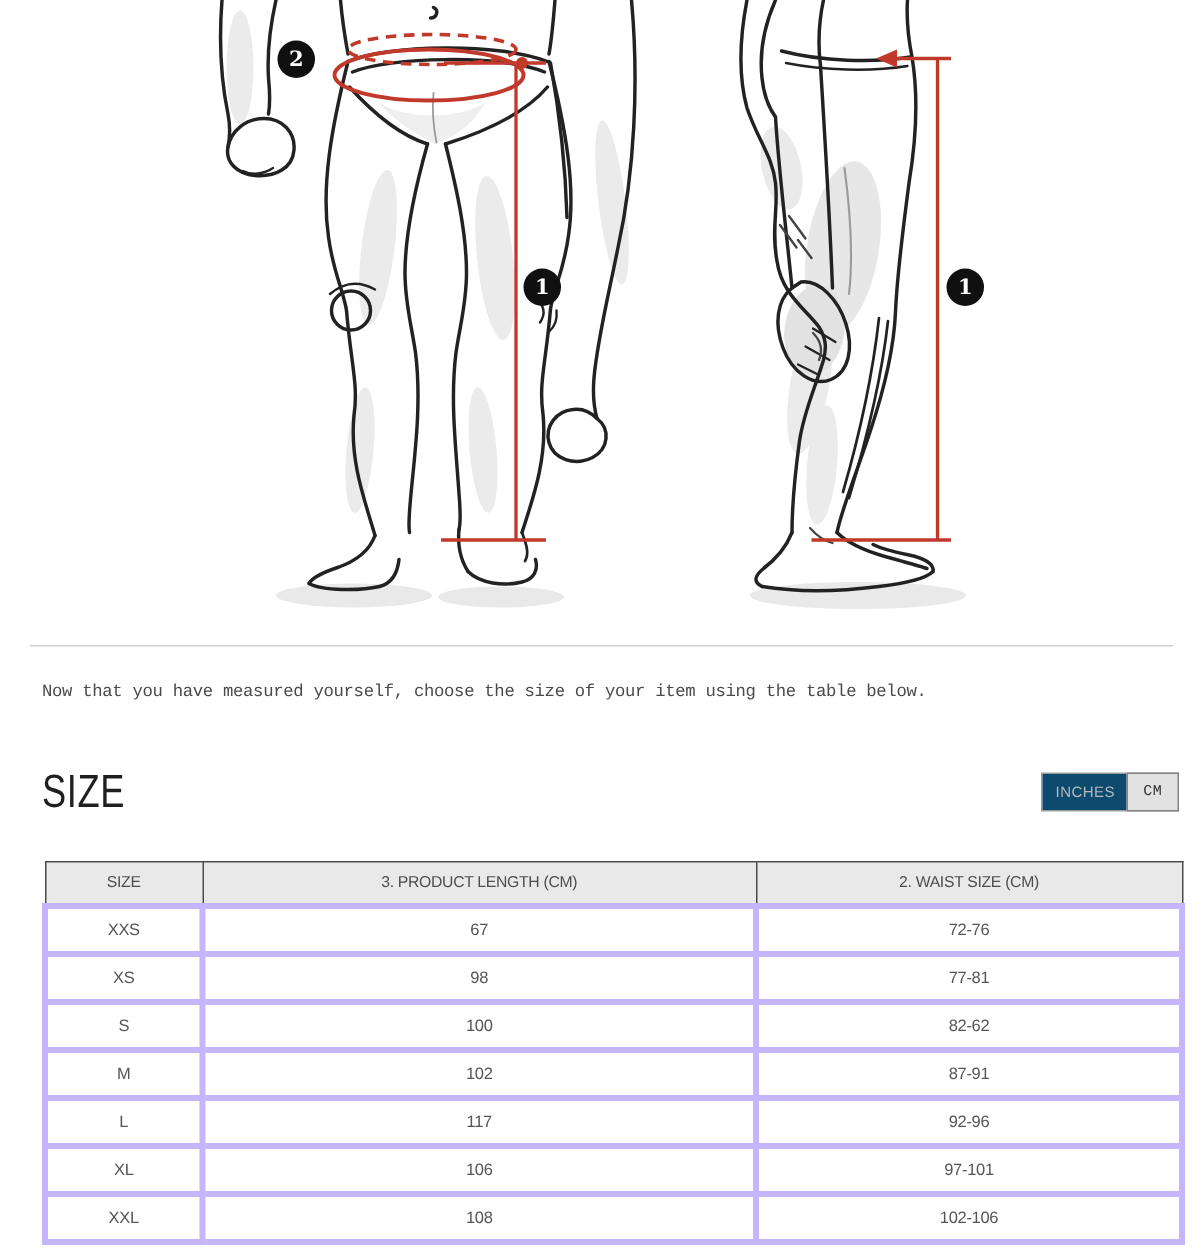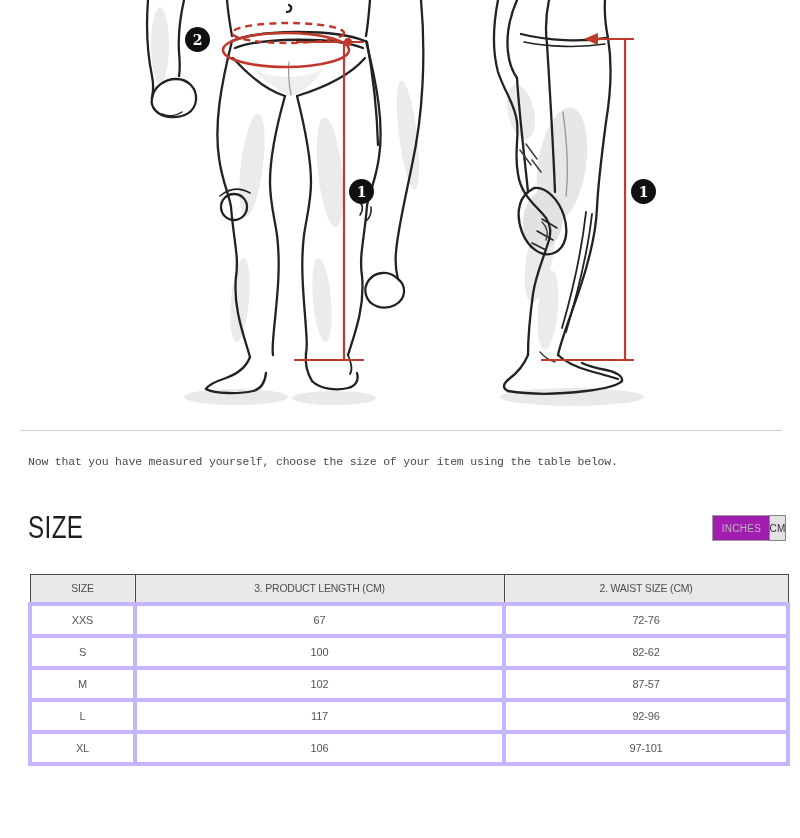--- a/index.html
+++ b/index.html
@@ -42,24 +42,24 @@
   .size-heading {
     font-size:31px; font-weight:400; color:#1f1f1f;
     display:inline-block; transform:scaleX(0.78); transform-origin:left center;
     letter-spacing:0.5px;
   }
   .unit-toggle { display:flex; border:1px solid #9b9b9b; height:26px; }
   .unit-btn {
     display:flex; align-items:center; justify-content:center;
     font-size:10px; letter-spacing:0.3px; cursor:pointer; user-select:none;
   }
-  .unit-inches { width:57px; background:#a21caf; color:#b9b9b9; }
+  .unit-inches { width:57px; background:#0c4a6e; color:#b9b9b9; }
   .unit-cm {
-    width:17px; background:#e2e2e2; color:#2f2f2f;
-    border:1px solid #858585; margin:-1px;
+    width:35px; background:#e2e2e2; color:#2f2f2f;
+    border:1px solid #858585; margin:-1px;font-family:Liberation Mono, monospace;
   }
 
   
   .table-wrap { margin:28px 14px 0 28px; }
   table.size-table { width:758px; border-collapse:collapse; table-layout:fixed; }
   .size-table col.c1 { width:105px; }
   .size-table col.c2 { width:369px; }
   .size-table col.c3 { width:284px; }
   .size-table th {
     background:#e9e9e9; border:1px solid #4a4a4a;
@@ -213,42 +213,52 @@
           <th>2. WAIST SIZE (CM)</th>
         </tr>
       </thead>
       <tbody>
     <tr>
       <td>XXS</td>
       <td>67</td>
       <td>72-76</td>
     </tr>
 
+    <tr>
+      <td>XS</td>
+      <td>98</td>
+      <td>77-81</td>
+    </tr>
 
     <tr>
       <td>S</td>
       <td>100</td>
       <td>82-62</td>
     </tr>
 
     <tr>
       <td>M</td>
       <td>102</td>
-      <td>87-57</td>
+      <td>87-91</td>
     </tr>
 
     <tr>
       <td>L</td>
       <td>117</td>
       <td>92-96</td>
     </tr>
 
     <tr>
       <td>XL</td>
       <td>106</td>
       <td>97-101</td>
     </tr>
 
+    <tr>
+      <td>XXL</td>
+      <td>108</td>
+      <td>102-106</td>
+    </tr>
   </tbody>
     </table>
   </div>
 
 </div>
 
 </body></html>

